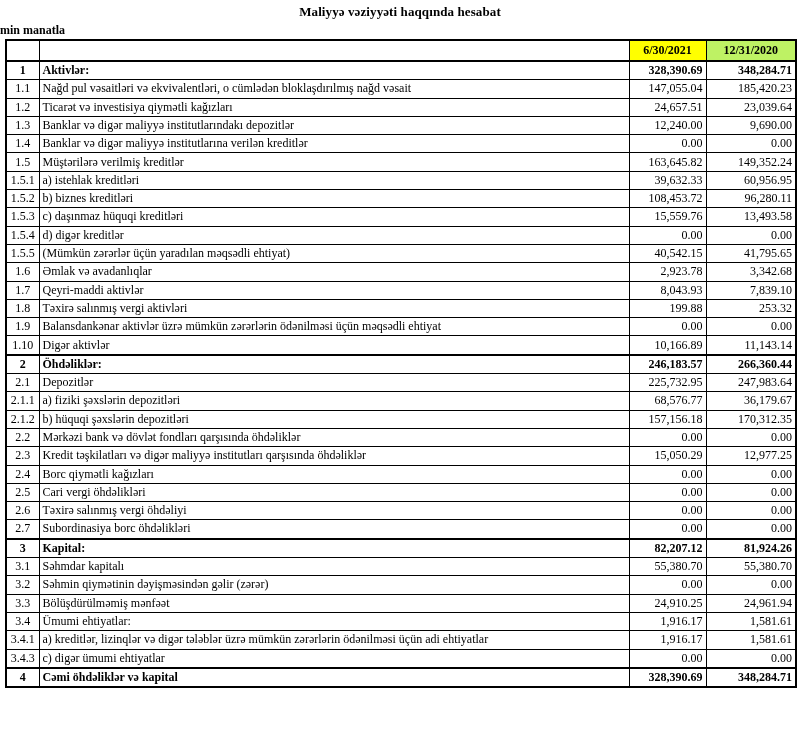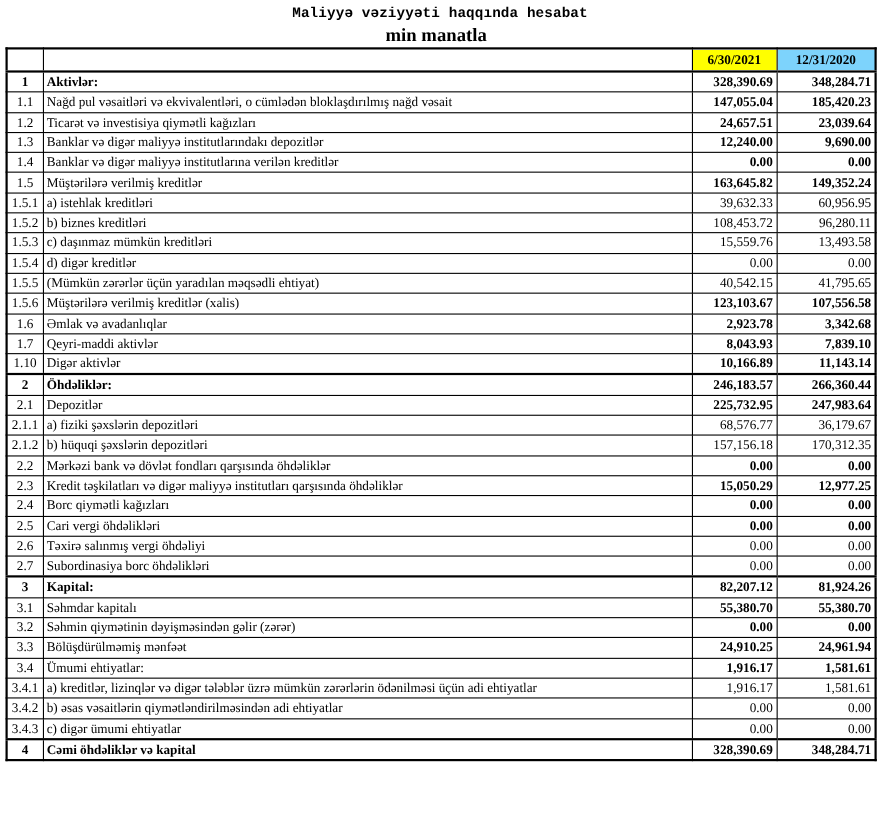--- a/index.html
+++ b/index.html
@@ -8,32 +8,32 @@
     background: #ffffff;
   }
   body {
     width: 800px;
     height: 740px;
     font-family: "Liberation Serif", serif;
     color: #000;
     overflow: hidden;
   }
   .title {
-    font-family: Liberation Mono, monospace;
+    font-family: Liberation Serif, serif;
     font-weight: bold;
     font-size: 13px;
     text-align: center;
     padding-top: 4px;
     letter-spacing: 0.1px;
   }
   .unit-note {
     font-family: "Liberation Serif", serif;
     font-weight: bold;
-    font-size: 17px;
-    text-align: center;
+    font-size: 12px;
+    text-align: left;
     margin: 3px 7px 1px 0;
   }
   table.report {
     border-collapse: collapse;
     table-layout: fixed;
     width: 790px;
     margin: 0 5px;
     border: 2px solid #000;
   }
   table.report th,
@@ -66,21 +66,21 @@
     font-family: Liberation Serif, serif;
   }
   td.val {
     text-align: right;
   }
   tr.sec td {
     border-top: 2px solid #000;
     font-weight: bold;
   }
   .bold {
-    font-weight: bold;
+    font-weight: normal;
   }
 </style>
 </head>
 <body>
 
 <div class="title">Maliyyə vəziyyəti haqqında hesabat</div>
 
 <div class="unit-note">min manatla</div>
 
 <table class="report">
@@ -88,21 +88,21 @@
     <col style="width:33px">
     <col style="width:590px">
     <col style="width:77px">
     <col style="width:90px">
   </colgroup>
   <thead>
     <tr>
       <th></th>
       <th></th>
       <th class="date-cell" style="background: rgb(255, 255, 0);">6/30/2021</th>
-      <th class="date-cell" style="background: #7dd3fc;">12/31/2020</th>
+      <th class="date-cell" style="background: #bef264;">12/31/2020</th>
     </tr>
   </thead>
   <tbody>
       <tr class="sec">
         <td class="num bold">1</td>
         <td class="label bold">Aktivlər:</td>
         <td class="val bold">328,390.69</td>
         <td class="val bold">348,284.71</td>
       </tr>
       <tr>
@@ -142,53 +142,59 @@
         <td class="val">60,956.95</td>
       </tr>
       <tr>
         <td class="num">1.5.2</td>
         <td class="label">b) biznes kreditləri</td>
         <td class="val">108,453.72</td>
         <td class="val">96,280.11</td>
       </tr>
       <tr>
         <td class="num">1.5.3</td>
-        <td class="label">c) daşınmaz mümkün kreditləri</td>
+        <td class="label">c) daşınmaz hüquqi kreditləri</td>
         <td class="val">15,559.76</td>
         <td class="val">13,493.58</td>
       </tr>
       <tr>
         <td class="num">1.5.4</td>
         <td class="label">d) digər kreditlər</td>
         <td class="val">0.00</td>
         <td class="val">0.00</td>
       </tr>
       <tr>
         <td class="num">1.5.5</td>
         <td class="label">(Mümkün zərərlər üçün yaradılan məqsədli ehtiyat)</td>
         <td class="val">40,542.15</td>
         <td class="val">41,795.65</td>
       </tr>
       <tr>
-        <td class="num">1.5.6</td>
-        <td class="label">Müştərilərə verilmiş kreditlər (xalis)</td>
-        <td class="val bold">123,103.67</td>
-        <td class="val bold">107,556.58</td>
-      </tr>
-      <tr>
         <td class="num">1.6</td>
         <td class="label">Əmlak və avadanlıqlar</td>
         <td class="val bold">2,923.78</td>
         <td class="val bold">3,342.68</td>
       </tr>
       <tr>
         <td class="num">1.7</td>
         <td class="label">Qeyri-maddi aktivlər</td>
         <td class="val bold">8,043.93</td>
         <td class="val bold">7,839.10</td>
+      </tr>
+      <tr>
+        <td class="num">1.8</td>
+        <td class="label">Təxirə salınmış vergi aktivləri</td>
+        <td class="val bold">199.88</td>
+        <td class="val bold">253.32</td>
+      </tr>
+      <tr>
+        <td class="num">1.9</td>
+        <td class="label">Balansdankənar aktivlər üzrə mümkün zərərlərin ödənilməsi üçün məqsədli ehtiyat</td>
+        <td class="val">0.00</td>
+        <td class="val">0.00</td>
       </tr>
       <tr>
         <td class="num">1.10</td>
         <td class="label">Digər aktivlər</td>
         <td class="val bold">10,166.89</td>
         <td class="val bold">11,143.14</td>
       </tr>
       <tr class="sec">
         <td class="num bold">2</td>
         <td class="label bold">Öhdəliklər:</td>
@@ -279,26 +285,20 @@
         <td class="val bold">1,916.17</td>
         <td class="val bold">1,581.61</td>
       </tr>
       <tr>
         <td class="num">3.4.1</td>
         <td class="label">a) kreditlər, lizinqlər və digər tələblər üzrə mümkün zərərlərin ödənilməsi üçün adi ehtiyatlar</td>
         <td class="val">1,916.17</td>
         <td class="val">1,581.61</td>
       </tr>
       <tr>
-        <td class="num">3.4.2</td>
-        <td class="label">b) əsas vəsaitlərin qiymətləndirilməsindən adi ehtiyatlar</td>
-        <td class="val">0.00</td>
-        <td class="val">0.00</td>
-      </tr>
-      <tr>
         <td class="num">3.4.3</td>
         <td class="label">c) digər ümumi ehtiyatlar</td>
         <td class="val">0.00</td>
         <td class="val">0.00</td>
       </tr>
       <tr class="sec">
         <td class="num bold">4</td>
         <td class="label bold">Cəmi öhdəliklər və kapital</td>
         <td class="val bold">328,390.69</td>
         <td class="val bold">348,284.71</td>

